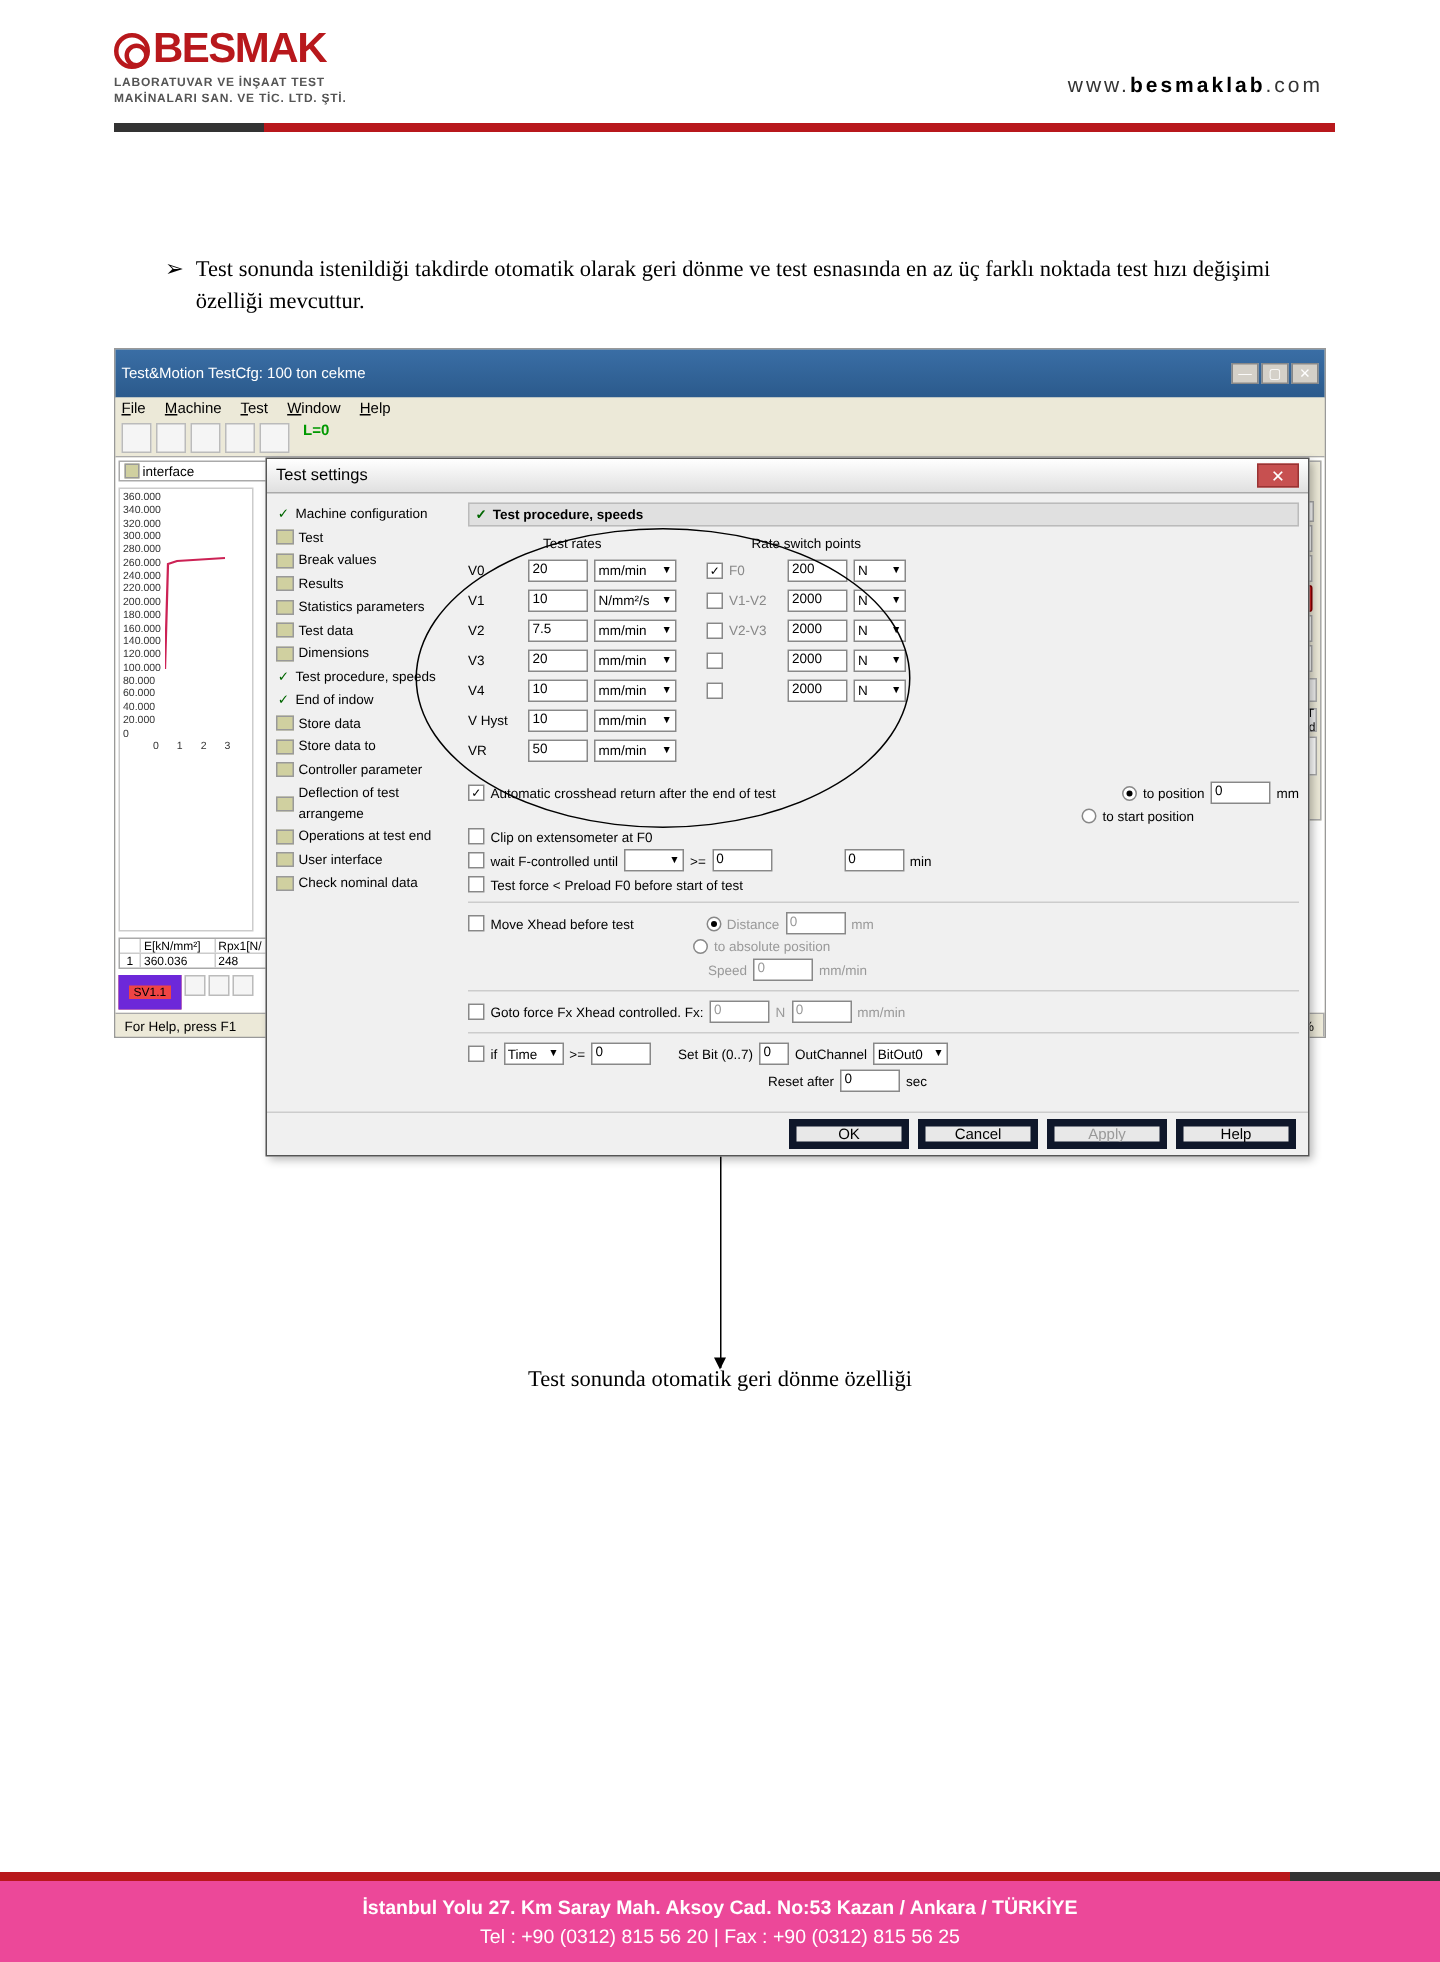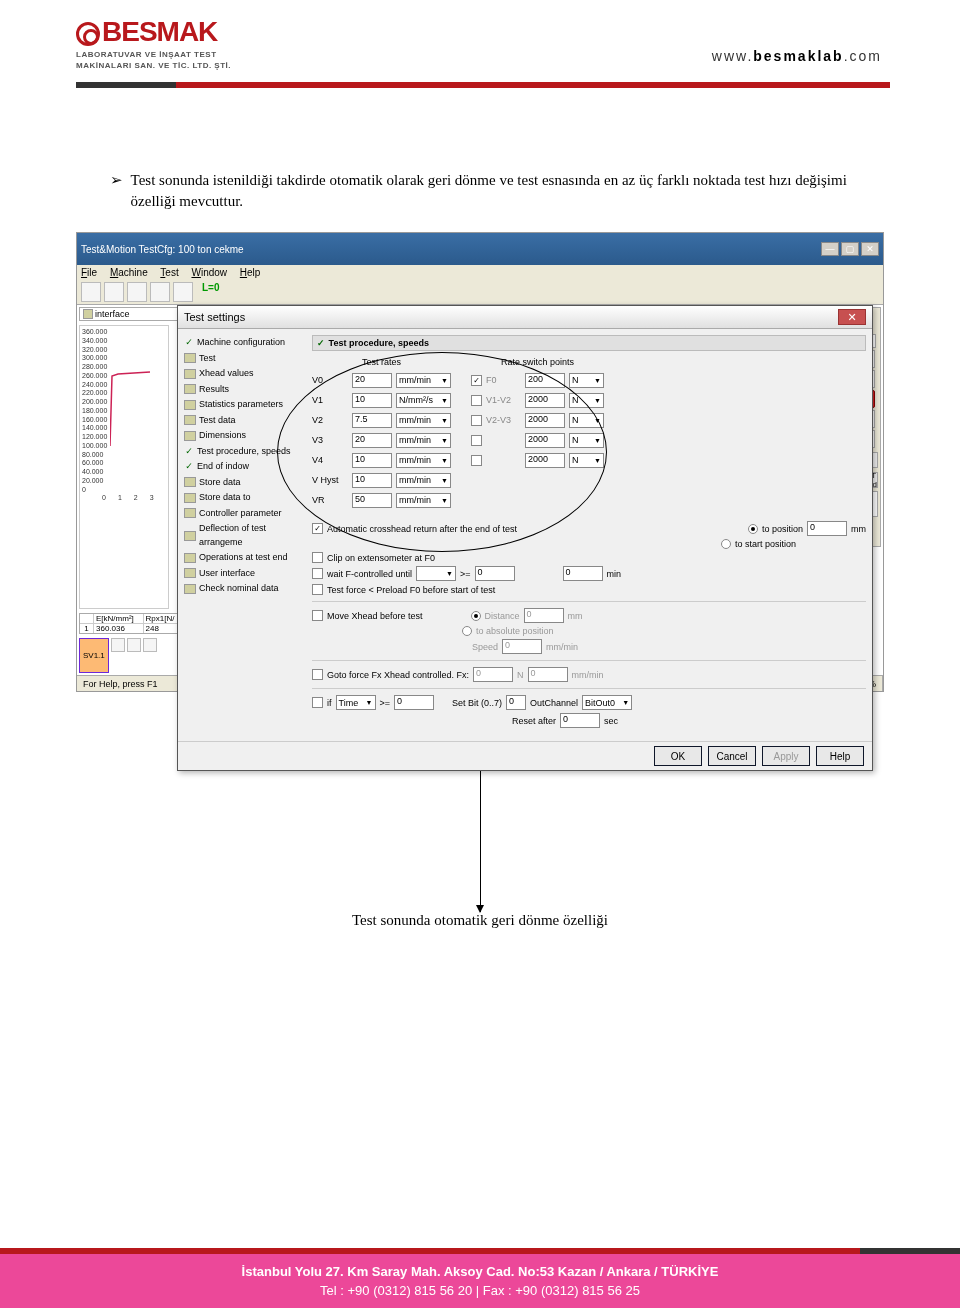--- a/index.html
+++ b/index.html
@@ -63,21 +63,21 @@
   .drop-arrow { font-size: 7px; }
   
   .cb-row { display: flex; align-items: center; gap: 4px; margin: 3px 0; font-size: 9px; }
   .cb { width: 11px; height: 11px; border: 1px solid #888; background: #fff; display: flex; align-items: center; justify-content: center; font-size: 8px; }
   .radio { width: 10px; height: 10px; border: 1px solid #888; border-radius: 50%; background: #fff; display: flex; align-items: center; justify-content: center; }
   .radio.on::after { content: ""; width: 4px; height: 4px; background: #000; border-radius: 50%; }
   
   .section-divider { border-top: 1px solid #ccc; margin: 6px 0; }
   
   .dialog-buttons { display: flex; justify-content: flex-end; gap: 6px; padding: 4px 8px; border-top: 1px solid #ccc; margin-top: 4px; }
-  .dbtn { width: 48px; height: 20px; border: 1px solid #0f172a; background: #e8e8e8; font-size: 10px; display: flex; align-items: center; justify-content: center; cursor: pointer; }
+  .dbtn { width: 80px; height: 20px; border: 5px solid #0f172a; background: #e8e8e8; font-size: 10px; display: flex; align-items: center; justify-content: center; cursor: pointer; }
   .dbtn.disabled { color: #999; }
   
   
   .chart-panel { width: 90px; background: #fff; border: 1px solid #ccc; margin: 2px; font-size: 7px; padding: 2px; position: relative; }
   .chart-ticks { line-height: 1.25; color: #333; }
   .chart-line { position: absolute; left: 30px; top: 40px; width: 50px; height: 80px; }
   
   
   .offline-panel { position: absolute; right: 2px; top: 2px; width: 58px; background: #ece9d8; border: 1px solid #aaa; padding: 2px; font-size: 9px; z-index: 5; }
   .off-head { text-align: center; font-weight: bold; font-size: 9px; }
@@ -211,21 +211,21 @@
           <div style="flex:1;border-right:1px solid #ccc;padding:0 2px">E[kN/mm²]</div>
           <div style="flex:1;padding:0 2px">Rpx1[N/</div>
         </div>
         <div style="display:flex">
           <div style="width:14px;border-right:1px solid #ccc;text-align:center">1</div>
           <div style="flex:1;border-right:1px solid #ccc;padding:0 2px">360.036</div>
           <div style="flex:1;padding:0 2px">248</div>
         </div>
       </div>
       <div style="font-size:8px;padding:2px;display:flex;gap:2px">
-        <span style="background:#fdba74;border:1px solid #6d28d9;padding:12px 3px">SV1.1</span>
+        <span style="background:#ef4444;border:7px solid #6d28d9;padding:0 3px">SV1.1</span>
         <span class="tb-btn" style="width:14px;height:14px"></span>
         <span class="tb-btn" style="width:14px;height:14px"></span>
         <span class="tb-btn" style="width:14px;height:14px"></span>
       </div>
     </div>
 
     <div class="dialog">
       <div class="dialog-title">
         <span>Test settings</span>
         <span class="spacer"></span>
@@ -236,21 +236,21 @@
             <div class="tree-item">
               <span class="tree-chk" style="color: rgb(0, 102, 0);">✓</span>
               <span>Machine configuration</span>
             </div>
             <div class="tree-item">
               <span class="tree-ico"></span>
               <span>Test</span>
             </div>
             <div class="tree-item">
               <span class="tree-ico"></span>
-              <span>Xhead values</span>
+              <span>Break values</span>
             </div>
             <div class="tree-item">
               <span class="tree-ico"></span>
               <span>Results</span>
             </div>
             <div class="tree-item">
               <span class="tree-ico"></span>
               <span>Statistics parameters</span>
             </div>
             <div class="tree-item">

